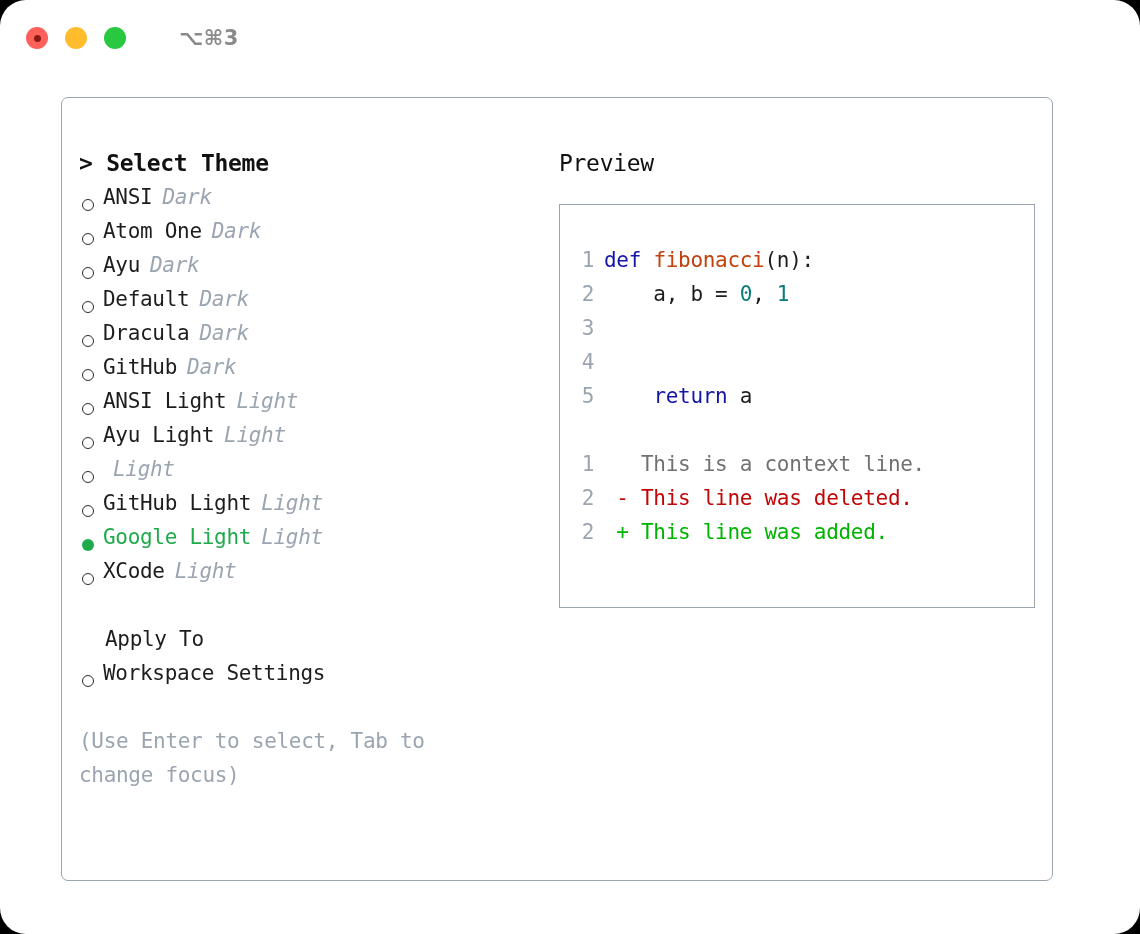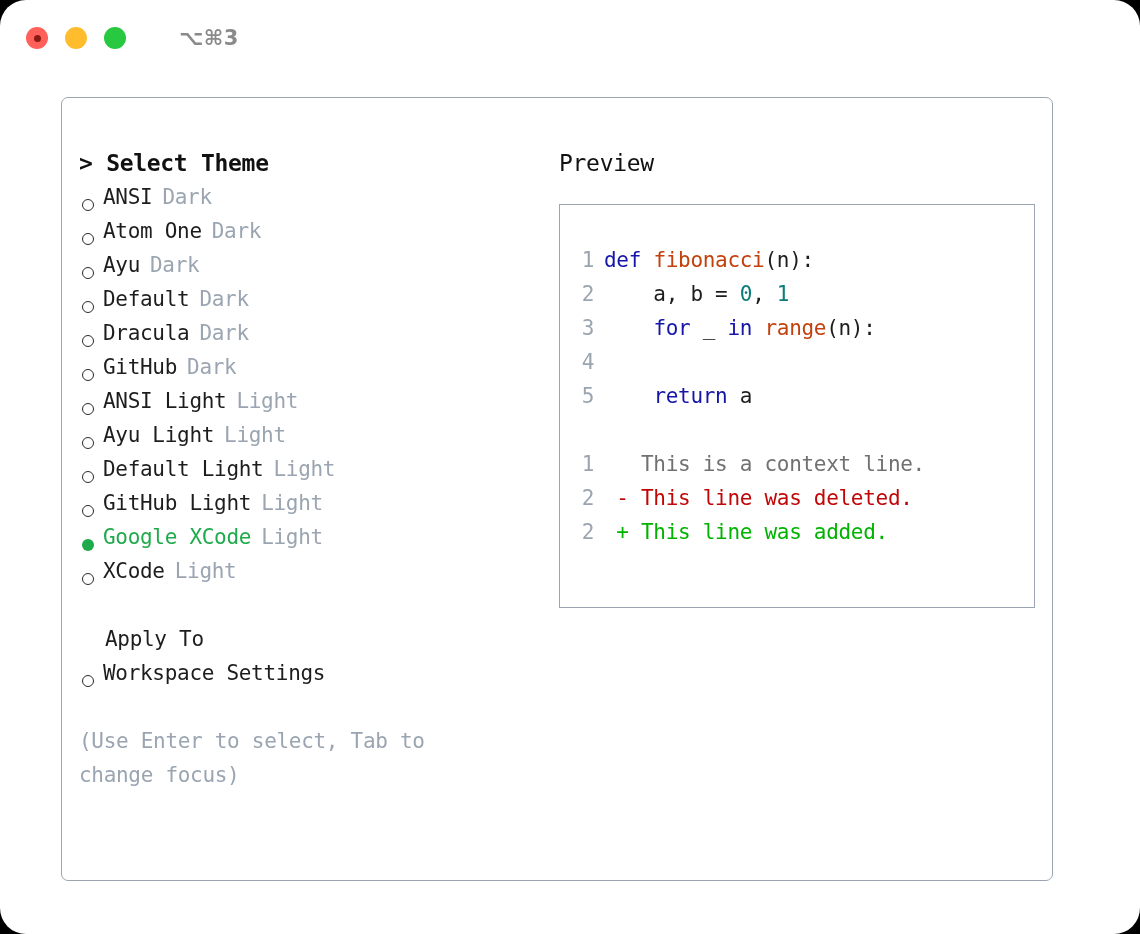--- a/index.html
+++ b/index.html
@@ -110,20 +110,21 @@
     width: 12px; height: 12px;
     border-radius: 50%;
   }
   .bullet .dot.hollow { border: 1.7px solid #2b2b2b; background: transparent; }
   .bullet .dot.filled { background: #1faa4b; }
   .row-label { color: #1d1d1d; }
   .row-label.selected { color: #1faa4b; }
   .row-variant {
     color: #9aa5b1;
     margin-left: 10px;
+    font-style: italic;
   }
 
   .spacer-block { height: 34px; }
 
   .apply-head {
     font-size: 21px;
     color: #1d1d1d;
     line-height: 34px;
     height: 34px;
     padding-left: 26px;
@@ -203,23 +204,23 @@
 
           <ul class="list" id="theme-list">
               <li class="list-row"><span class="bullet"><span class="dot hollow"></span></span><span class="row-label">ANSI</span><span class="row-variant">Dark</span></li>
               <li class="list-row"><span class="bullet"><span class="dot hollow"></span></span><span class="row-label">Atom One</span><span class="row-variant">Dark</span></li>
               <li class="list-row"><span class="bullet"><span class="dot hollow"></span></span><span class="row-label">Ayu</span><span class="row-variant">Dark</span></li>
               <li class="list-row"><span class="bullet"><span class="dot hollow"></span></span><span class="row-label">Default</span><span class="row-variant">Dark</span></li>
               <li class="list-row"><span class="bullet"><span class="dot hollow"></span></span><span class="row-label">Dracula</span><span class="row-variant">Dark</span></li>
               <li class="list-row"><span class="bullet"><span class="dot hollow"></span></span><span class="row-label">GitHub</span><span class="row-variant">Dark</span></li>
               <li class="list-row"><span class="bullet"><span class="dot hollow"></span></span><span class="row-label">ANSI Light</span><span class="row-variant">Light</span></li>
               <li class="list-row"><span class="bullet"><span class="dot hollow"></span></span><span class="row-label">Ayu Light</span><span class="row-variant">Light</span></li>
-              <li class="list-row"><span class="bullet"><span class="dot hollow"></span></span><span class="row-label">Default Light</span><span class="row-variant">Light</span></li>
+              <li class="list-row"><span class="bullet"><span class="dot hollow"></span></span><span class="row-variant">Light</span></li>
               <li class="list-row"><span class="bullet"><span class="dot hollow"></span></span><span class="row-label">GitHub Light</span><span class="row-variant">Light</span></li>
-              <li class="list-row"><span class="bullet"><span class="dot filled"></span></span><span class="row-label selected">Google XCode</span><span class="row-variant">Light</span></li>
+              <li class="list-row"><span class="bullet"><span class="dot filled"></span></span><span class="row-label selected">Google Light</span><span class="row-variant">Light</span></li>
               <li class="list-row"><span class="bullet"><span class="dot hollow"></span></span><span class="row-label">XCode</span><span class="row-variant">Light</span></li>
             </ul>
 
           <div class="spacer-block"></div>
 
           <div class="apply-head">Apply To</div>
 
           <ul class="list" id="apply-list">
               <li class="list-row"><span class="bullet"><span class="dot hollow"></span></span><span class="row-label">Workspace Settings</span></li>
             </ul>
@@ -227,21 +228,21 @@
           <div id="hint">(Use Enter to select, Tab to change focus)</div>
         </div>
 
         <div class="col-right">
           <div id="preview-title">Preview</div>
 
           <div id="preview-box">
             <div id="code-block">
                 <div class="code-line"><span class="ln">1</span><span><span class="tok-kw">def </span><span class="tok-fn">fibonacci</span><span class="tok-punct">(n):</span></span></div>
                 <div class="code-line"><span class="ln">2</span><span><span class="code-text">    a, b = </span><span class="tok-num">0</span><span class="code-text">, </span><span class="tok-num">1</span></span></div>
-                <div class="code-line"><span class="ln">3</span><span><span class="code-text">    </span><span class="tok-kw">for</span><span class="code-text"> _ </span><span class="tok-kw">in</span><span class="code-text"> </span><span class="tok-fn">range</span><span class="tok-punct">(n):</span></span></div>
+                <div class="code-line"><span class="ln">3</span></div>
                 <div class="code-line"><span class="ln">4</span></div>
                 <div class="code-line"><span class="ln">5</span><span><span class="code-text">    </span><span class="tok-kw">return</span><span class="code-text"> a</span></span></div>
               </div>
             <div class="gap-line"></div>
             <div id="diff-block">
                 <div class="code-line"><span class="ln">1</span><span class="diff-ctx">   </span><span class="diff-ctx">This is a context line.</span></div>
                 <div class="code-line"><span class="ln">2</span><span class="diff-del"> - </span><span class="diff-del">This line was deleted.</span></div>
                 <div class="code-line"><span class="ln">2</span><span class="diff-add"> + </span><span class="diff-add">This line was added.</span></div>
               </div>
           </div>

